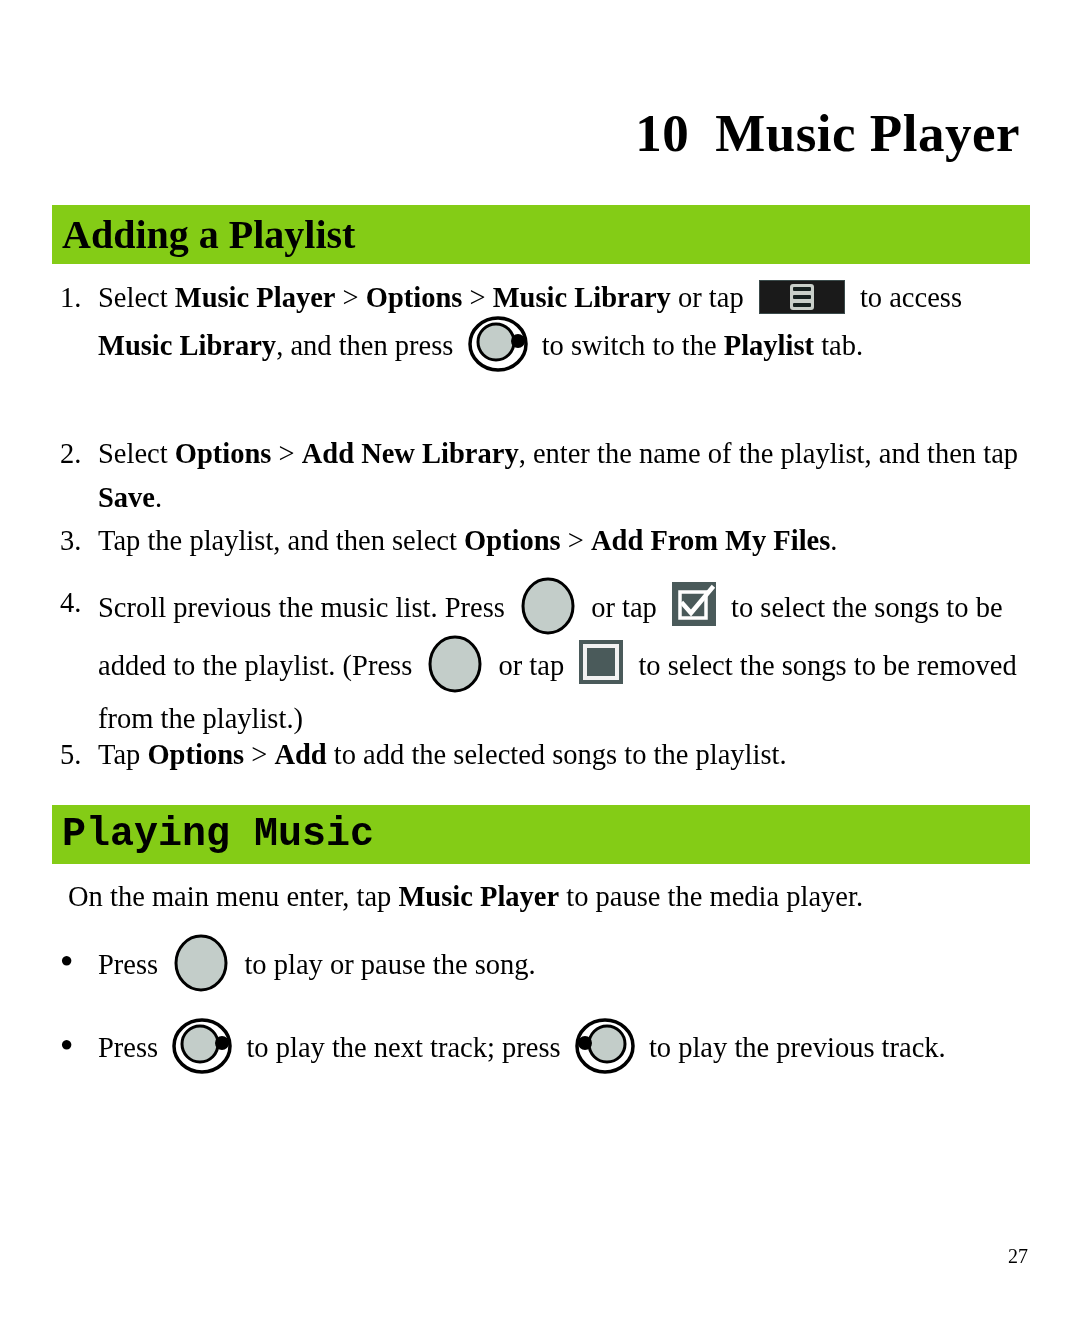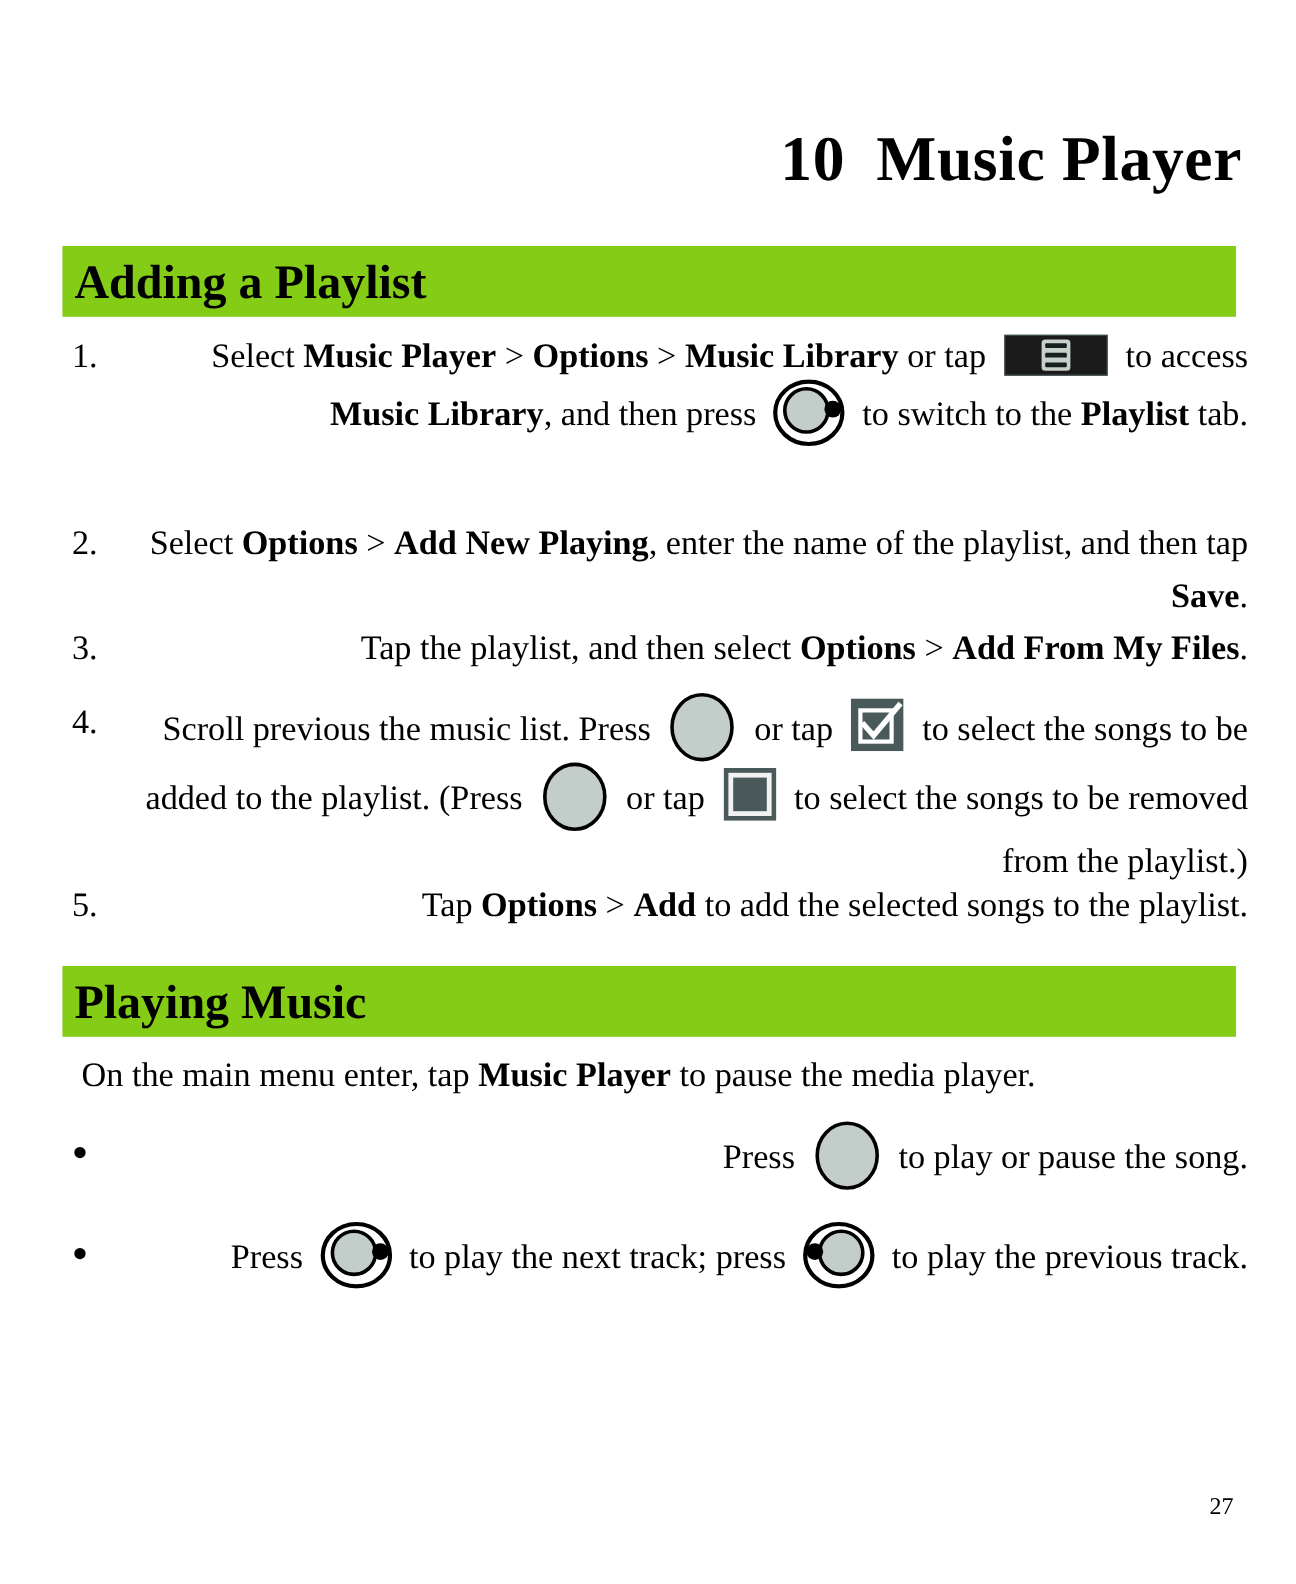--- a/index.html
+++ b/index.html
@@ -20,21 +20,21 @@
     position: relative;
     width: 1080px;
     height: 1320px;
     box-sizing: border-box;
   }
 
   
   .chapter-title {
     position: absolute;
     top: 106px;
-    right: 45px;
+    right: 60px;
     font-size: 53px;
     font-weight: bold;
     letter-spacing: 0.5px;
     line-height: 1.05;
     white-space: nowrap;
   }
   .chapter-num { margin-right: 26px; }
 
   
   .section-bar {
@@ -44,21 +44,21 @@
     background: #84cc16;
     box-sizing: border-box;
     padding: 6px 0 6px 10px;
   }
   .section-bar .section-title {
     font-size: 40px;
     font-weight: bold;
     line-height: 1.18;
   }
   #bar-adding { top: 205px; }
-  #bar-playing { top: 805px; }
+  #bar-playing { top: 805px; font-family: Liberation Mono, monospace; }
 
   
   .block {
     position: absolute;
     left: 52px;
     width: 988px;
     font-size: 28.5px;
     line-height: 44px;
   }
   .num-block {
@@ -74,21 +74,21 @@
   }
   .bullet-block .marker {
     width: 46px;
     flex: 0 0 46px;
     text-align: left;
     padding-left: 8px;
     box-sizing: border-box;
     font-size: 22px;
     line-height: 44px;
   }
-  .num-block .body { flex: 1 1 auto; text-align: right; }
+  .num-block .body { flex: 1 1 auto; }
 
   b, .b { font-weight: bold; }
 
   
   .ic {
     display: inline-block;
     vertical-align: middle;
     position: relative;
   }
 
@@ -182,21 +182,21 @@
             <i></i>
           </span></span><span> to access </span><b>Music Library</b><span>, and then press </span><span class="ic icon-nav"><svg width="62" height="56" viewBox="0 0 62 56">
             <ellipse cx="31" cy="28" rx="28" ry="26" fill="#ffffff" stroke="#000000" stroke-width="3.5"></ellipse>
             <ellipse cx="29" cy="26" rx="18" ry="18" fill="#c3cdc9" stroke="#000000" stroke-width="3"></ellipse>
             <circle cx="51" cy="25" r="7" fill="#000000"></circle>
           </svg></span><span> to switch to the </span><b>Playlist</b><span> tab.</span></span>
   </div>
 
   <div class="block num-block" style="top: 432px;">
     <span class="marker">2.</span>
-    <span class="body"><span>Select </span><b>Options</b><span> &gt; </span><b>Add New Playing</b><span>, enter the name of the playlist, and then tap </span><b>Save</b><span>.</span></span>
+    <span class="body"><span>Select </span><b>Options</b><span> &gt; </span><b>Add New Library</b><span>, enter the name of the playlist, and then tap </span><b>Save</b><span>.</span></span>
   </div>
 
   <div class="block num-block" style="top: 519px;">
     <span class="marker">3.</span>
     <span class="body"><span>Tap the playlist, and then select </span><b>Options</b><span> &gt; </span><b>Add From My Files</b><span>.</span></span>
   </div>
 
   <div class="block num-block" style="top: 581px;">
     <span class="marker">4.</span>
     <span class="body"><span>Scroll previous the music list. Press </span><span class="ic icon-ok"><svg width="56" height="58" viewBox="0 0 56 58">

